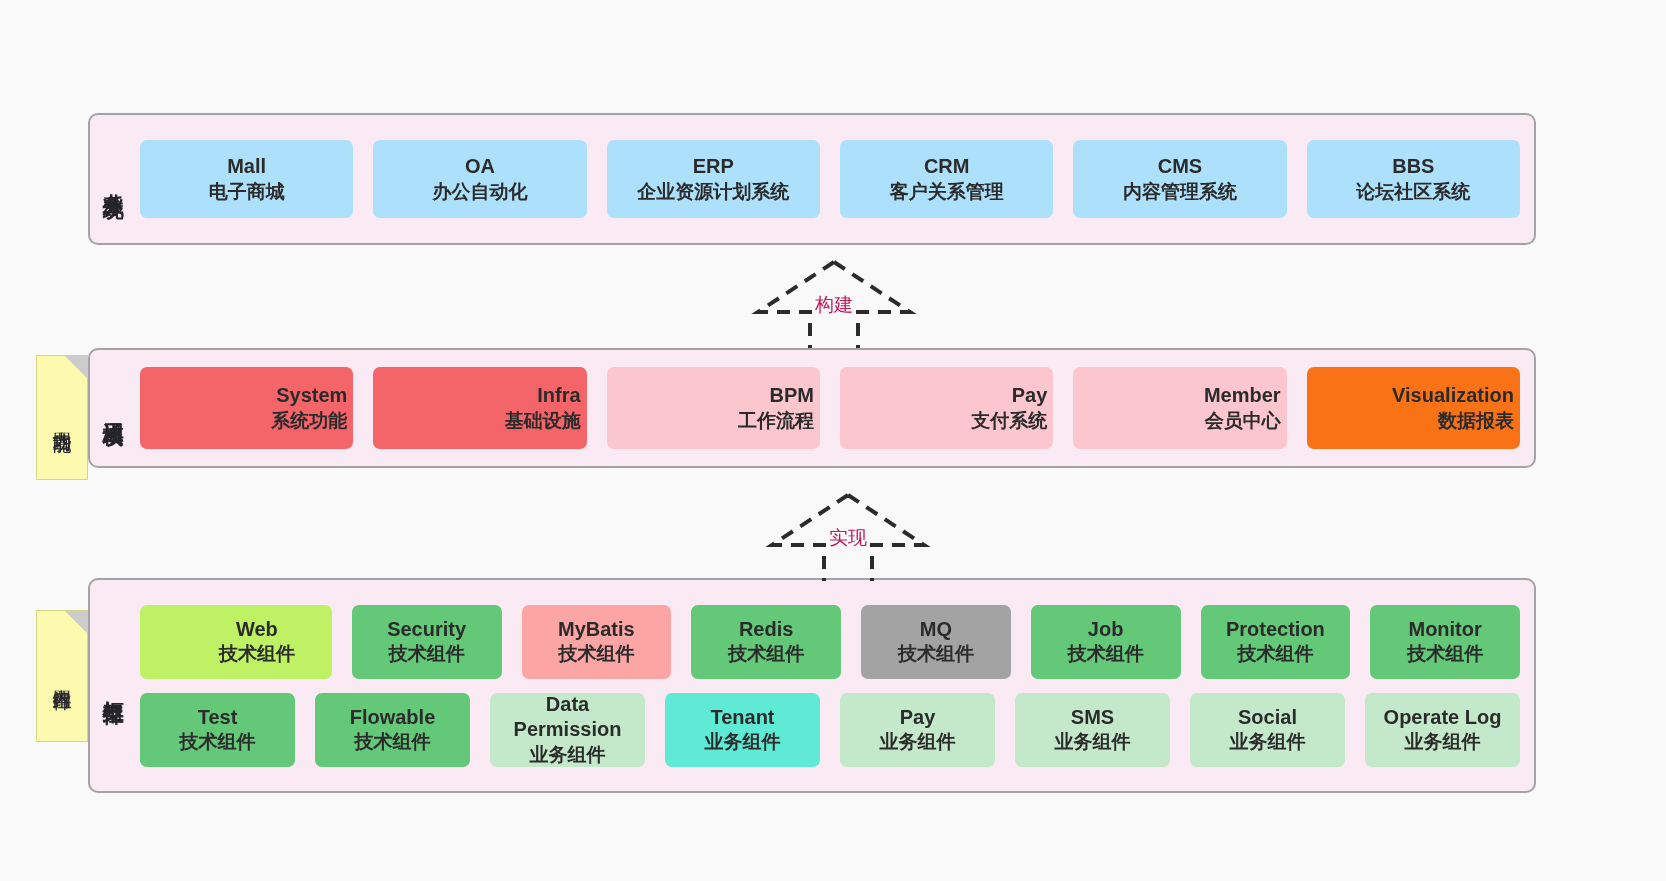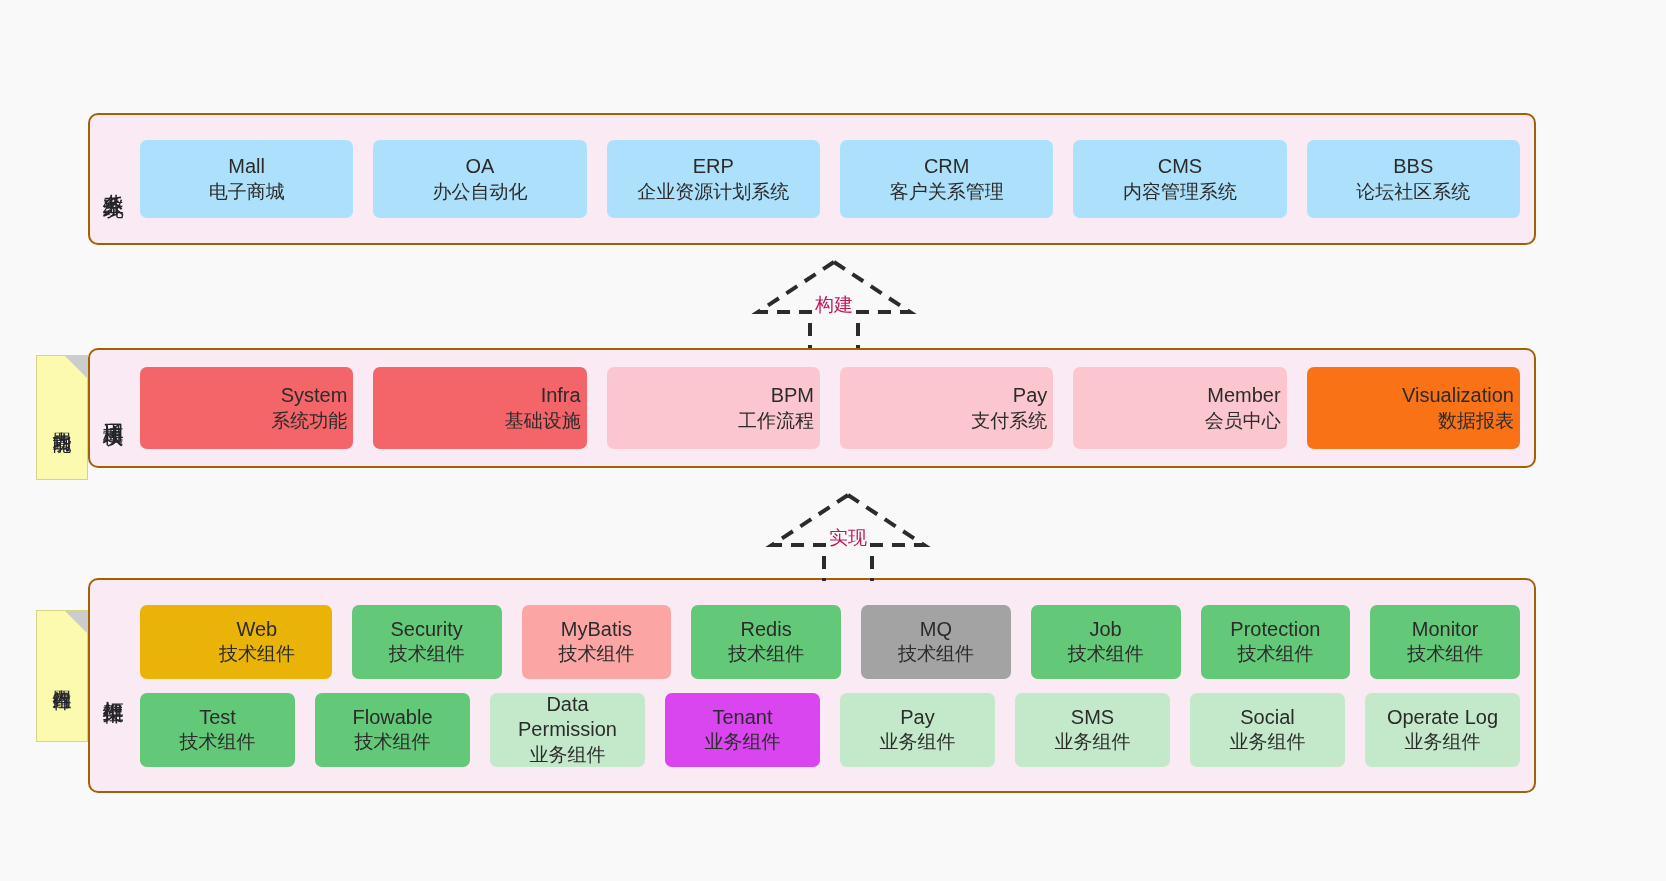--- a/index.html
+++ b/index.html
@@ -19,24 +19,25 @@
   .canvas {
     position: absolute;
     inset: 0;
   }
 
   
   .layer {
     position: absolute;
     box-sizing: border-box;
     background: #f9eaf4;
-    border: 2px solid #a16207;
+    border: 2px solid #a3a3a3;
     border-radius: 10px;
     display: flex;
     align-items: stretch;
+    font-weight: bold;
   }
 
   .layer-label {
     flex: 0 0 auto;
     width: 46px;
     display: flex;
     align-items: center;
     justify-content: center;
     font-size: 21px;
     line-height: 1.16;
@@ -222,21 +223,21 @@
   </div>
 
   <div class="sticky" id="sticky-framework">
     <span>内置组件</span>
     <span class="fold"></span>
   </div>
   <div class="layer" id="layer-framework">
     <div class="layer-label">框架组件</div>
     <div class="layer-body">
         <div class="row">
-          <div class="node" style="background: #eab308; padding-left: 48px;">
+          <div class="node" style="background: #bef264; padding-left: 48px;">
             <div class="n-title">Web</div>
             <div class="n-sub">技术组件</div>
           </div>
           <div class="node" style="background: rgb(99, 200, 120);">
             <div class="n-title">Security</div>
             <div class="n-sub">技术组件</div>
           </div>
           <div class="node" style="background: #fca5a5;">
             <div class="n-title">MyBatis</div>
             <div class="n-sub">技术组件</div>
@@ -268,21 +269,21 @@
             <div class="n-sub">技术组件</div>
           </div>
           <div class="node" style="background: rgb(99, 200, 120);">
             <div class="n-title">Flowable</div>
             <div class="n-sub">技术组件</div>
           </div>
           <div class="node" style="background: rgb(195, 233, 202); align-items: center;">
             <div class="n-title">Data Permission</div>
             <div class="n-sub">业务组件</div>
           </div>
-          <div class="node" style="background: #d946ef; text-align: center;">
+          <div class="node" style="background: #5eead4; text-align: center;">
             <div class="n-title">Tenant</div>
             <div class="n-sub">业务组件</div>
           </div>
           <div class="node" style="background: rgb(195, 233, 202);">
             <div class="n-title">Pay</div>
             <div class="n-sub">业务组件</div>
           </div>
           <div class="node" style="background: rgb(195, 233, 202);">
             <div class="n-title">SMS</div>
             <div class="n-sub">业务组件</div>

